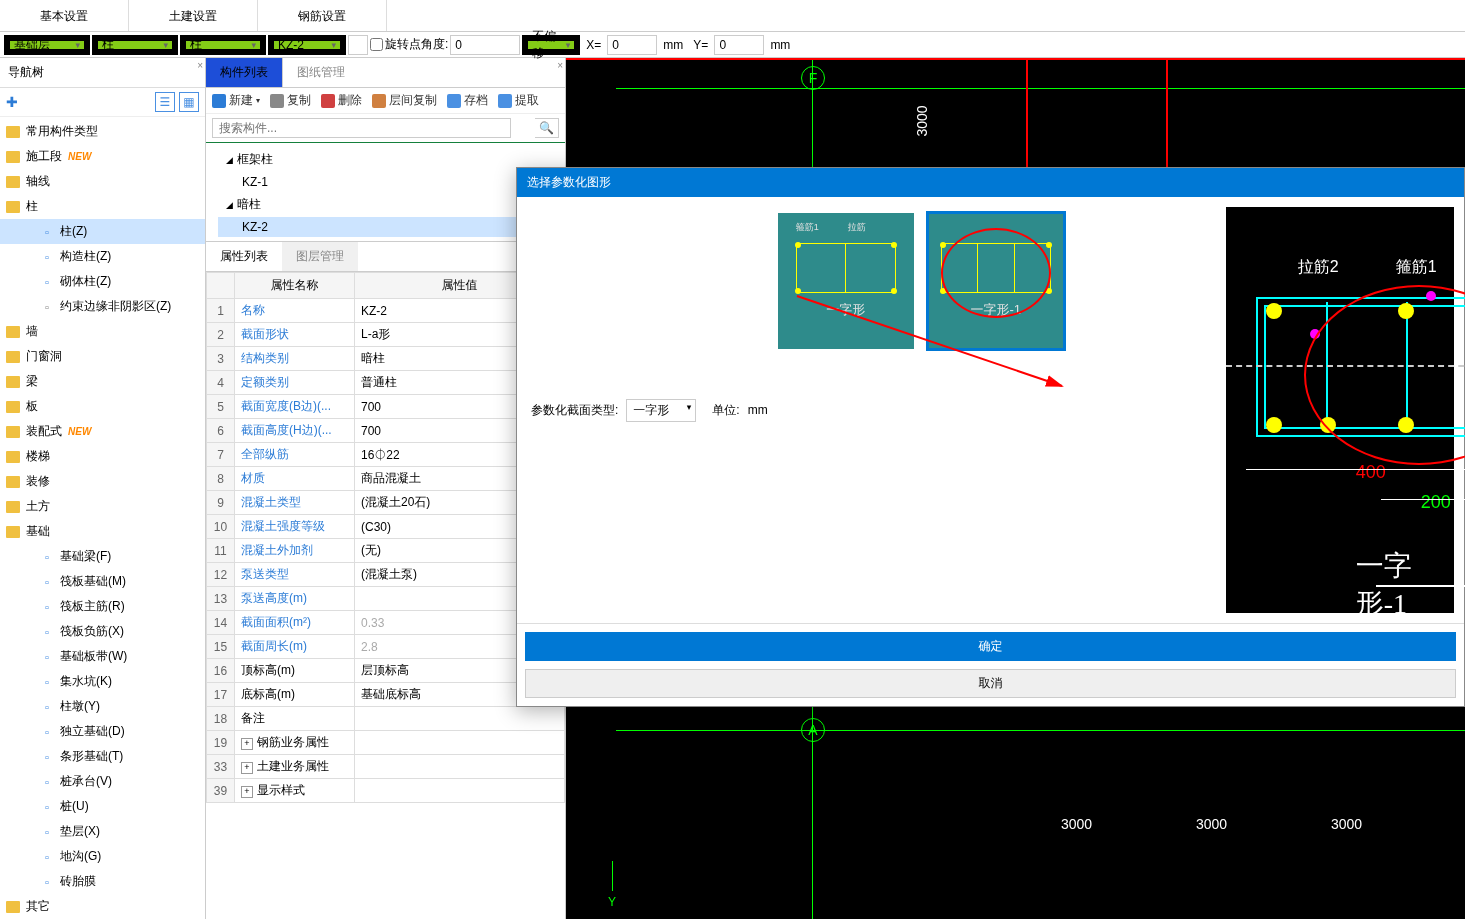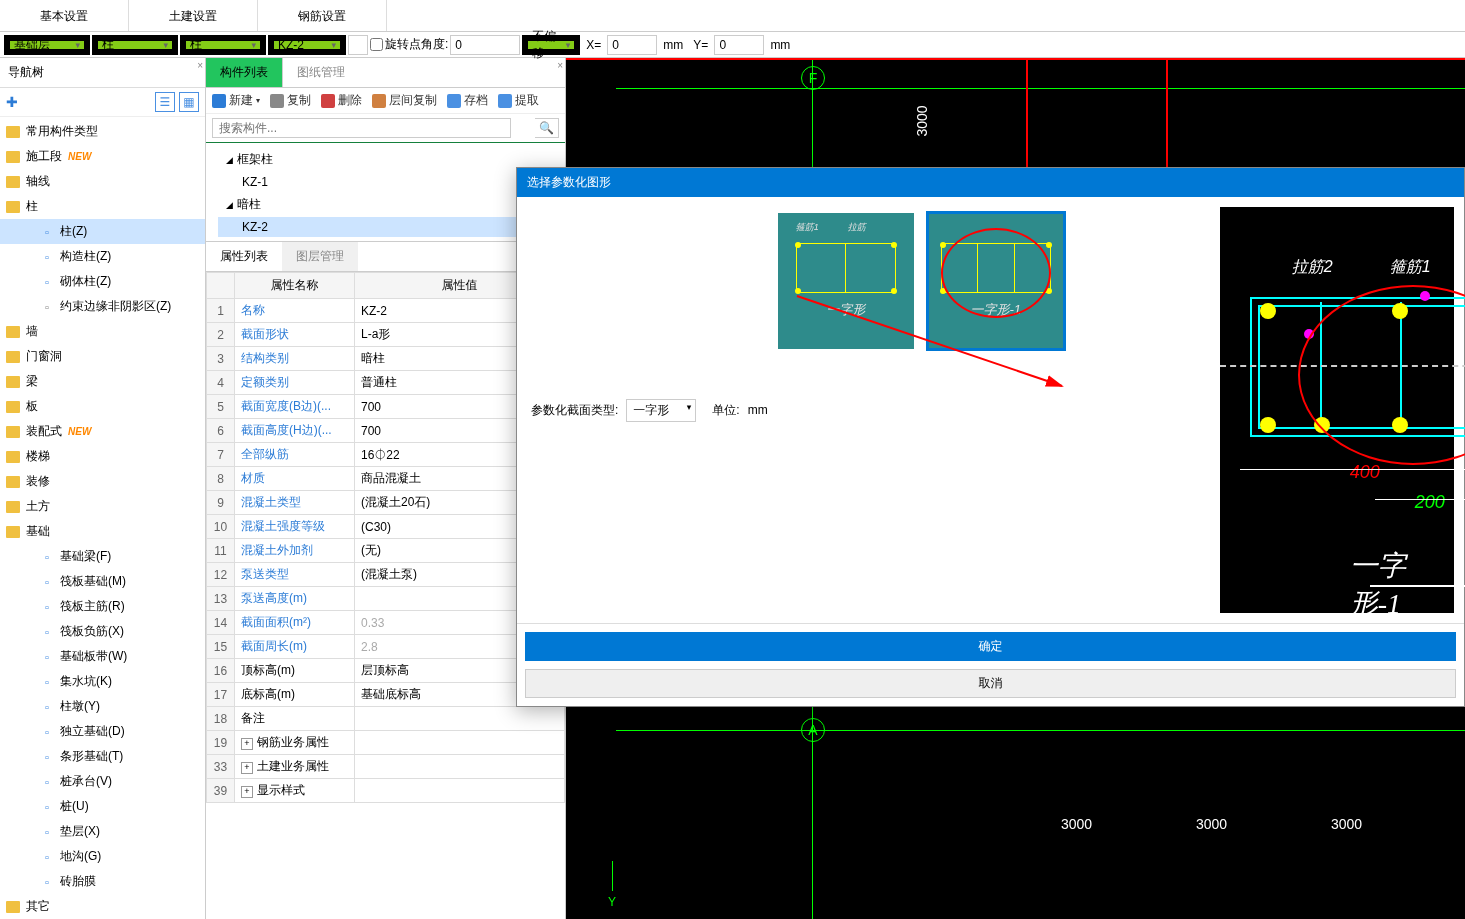--- a/index.html
+++ b/index.html
@@ -32,21 +32,21 @@
 .tree-item.selected { background: #cce4ff; }
 .tree-item.child { padding-left: 40px; }
 .tree-icon { width: 14px; height: 14px; display: inline-flex; align-items: center; justify-content: center; font-size: 11px; }
 .folder-icon { width: 14px; height: 12px; background: #f0c040; border-radius: 1px; }
 .new-badge { color: #ff8800; font-weight: bold; font-size: 10px; font-style: italic; }
 
 
 .mid-panel { width: 360px; background: #fff; border-right: 1px solid #ccc; display: flex; flex-direction: column; }
 .mid-tabs { display: flex; border-bottom: 1px solid #ccc; position: relative; }
 .mid-tab { padding: 6px 14px; cursor: pointer; }
-.mid-tab.active { background: #22c55e; border-right: 1px solid #ccc; }
+.mid-tab.active { background: #1d4ed8; border-right: 1px solid #ccc; }
 .mid-toolbar { display: flex; align-items: center; padding: 4px 6px; border-bottom: 1px solid #eee; gap: 10px; flex-wrap: wrap; }
 .mid-tool { display: flex; align-items: center; gap: 3px; cursor: pointer; color: #333; }
 .mid-tool .icon { width: 14px; height: 14px; }
 .search-row { padding: 4px 6px; border-bottom: 1px solid #15803d; display: flex; gap: 24px; }
 .search-input { flex: 1; border: 1px solid #ccc; padding: 2px 6px; color: #999; }
 .search-btn { width: 24px; border: 1px solid #ccc; border-left: none; display: flex; align-items: center; justify-content: center; }
 .comp-tree { padding: 4px 12px; }
 .comp-tree .ct-group { padding: 4px 8px; display: flex; align-items: center; gap: 4px; }
 .comp-tree .ct-item { padding: 3px 24px; cursor: pointer; }
 .comp-tree .ct-item.selected { background: #cce4ff; }
@@ -72,21 +72,21 @@
 .dim-text { position: absolute; color: #fff; font-size: 14px; }
 .red-line { position: absolute; background: #f00; }
 
 
 .dialog { position: absolute; background: #fff; border: 1px solid #888; box-shadow: 0 4px 20px rgba(0,0,0,0.3); display: flex; flex-direction: column; }
 .dialog-header { background: #0078d4; color: #fff; padding: 6px 10px; }
 .dialog-body { flex: 1; display: flex; flex-direction: row; padding: 10px; }
 .dialog-controls { display: flex; align-items: center; gap: 8px; padding: 6px 4px; }
 .dialog-select { border: 1px solid #ccc; padding: 2px 6px; background: #fff; position: relative; width: 70px; }
 .dialog-select::after { content: "▾"; position: absolute; right: 4px; font-size: 9px; }
-.dialog-content { flex: 1; display: flex; gap: 8px; font-style: italic; }
+.dialog-content { flex: 1; display: flex; gap: 14px; }
 .template-area { width: 440px; display: flex; gap: 10px; padding: 4px; }
 .template-card { width: 140px; height: 140px; background: #2e8b8b; border: 2px solid #fff; display: flex; flex-direction: column; align-items: center; justify-content: center; color: #e0e0e0; cursor: pointer; position: relative; }
 .template-card.selected { border: 3px solid #0078d4; }
 .template-label { margin-top: 8px; font-size: 13px; }
 .preview-area { flex: 1; background: #000; position: relative; }
 .dialog-footer { display: flex; justify-content: flex-end; gap: 8px; padding: 8px; border-top: 1px solid #ddd; flex-direction: column; }
 .btn { padding: 5px 24px; border: 1px solid #ccc; cursor: pointer; }
 .btn-primary { background: #0078d4; color: #fff; border-color: #0078d4; }
 
 

